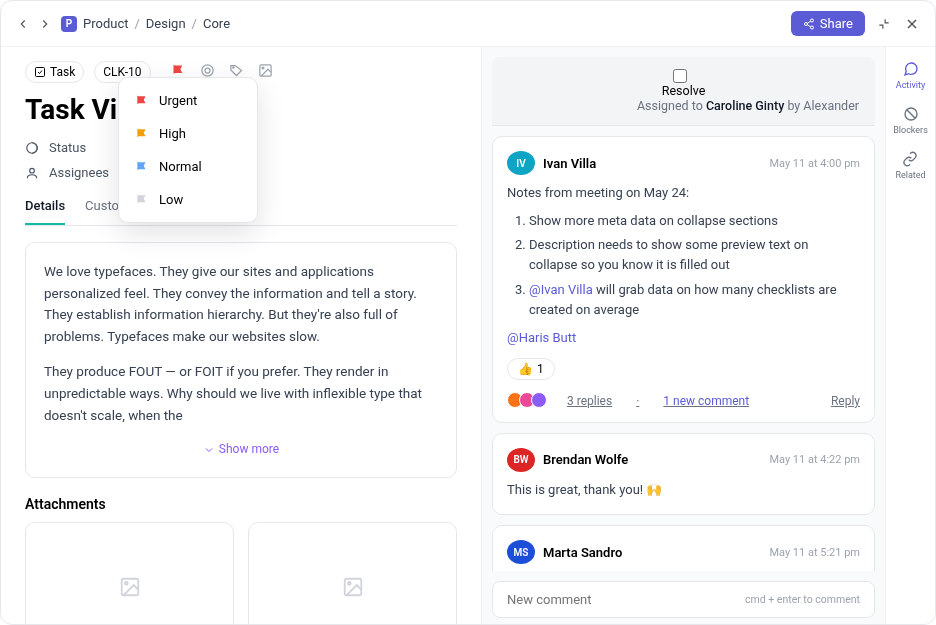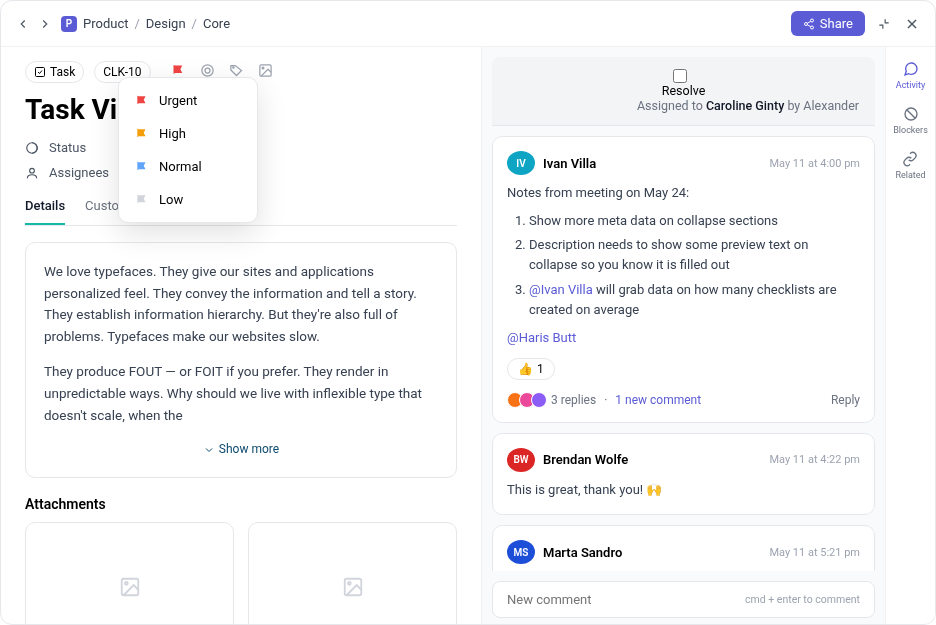--- a/index.html
+++ b/index.html
@@ -27,40 +27,40 @@
 .toolbar-icons span { cursor:pointer; }
 .flag-ico { color:#ef4444; }
 .title { font-size: 28px; font-weight: 700; margin-bottom: 14px; }
 .meta-row { display:flex; align-items:center; gap:10px; font-size:13px; color:#4b5563; margin-bottom: 10px; }
 .meta-row svg { width:14px; height:14px; }
 .tabs { display:flex; gap:20px; border-bottom:1px solid #e5e7eb; margin: 18px 0 16px; font-size:13px; }
 .tab { padding-bottom:10px; cursor:pointer; color:#6b7280; }
 .tab.active { color:#111827; border-bottom:2px solid #14b8a6; font-weight:500; }
 .desc-box { border:1px solid #e5e7eb; border-radius:10px; padding:18px; font-size:13.5px; line-height:1.6; color:#374151; }
 .desc-box p { margin-bottom: 14px; }
-.show-more { text-align:center; color:#0c4a6e; font-size:12px; cursor:pointer; display:flex;align-items:center;justify-content:center;gap:4px; margin-top:10px; }
+.show-more { text-align:center; color:#8b5cf6; font-size:12px; cursor:pointer; display:flex;align-items:center;justify-content:center;gap:4px; margin-top:10px; }
 .attach-title { font-size:14px; font-weight:600; margin:18px 0 10px; }
 .attach-grid { display:flex; gap:14px; }
 .attach-item { width:210px; height:130px; border:1px solid #e5e7eb; border-radius:10px; display:flex; align-items:center; justify-content:center; color:#d1d5db; }
 .resolve-bar { display:flex; align-items:center; padding:12px 16px; font-size:12.5px; background:#f3f4f6; border-bottom:1px solid #e5e7eb; border-radius:8px 8px 0 0; margin: 10px 10px 0; flex-direction: column; }
 .resolve-bar input[type=checkbox] { margin-right:8px; width:14px;height:14px; }
 .resolve-bar .assigned { margin-left:auto; color:#6b7280; }
 .resolve-bar .assigned .name { color:#111827; font-weight:500; }
 .comments { padding: 10px; flex:1; overflow-y:auto; }
 .comment { background:#fff; border:1px solid #e5e7eb; border-radius:10px; padding:14px; margin-bottom:10px; }
 .comment .chead { display:flex; align-items:center; gap:8px; margin-bottom:8px; }
 .avatar { width:28px; height:24px; border-radius:50%; display:flex;align-items:center;justify-content:center;font-size:10px;font-weight:600;color:#fff; }
 .cname { font-size:13px; font-weight:600; }
 .ctime { margin-left:auto; font-size:11px; color:#9ca3af; }
 .cbody { font-size:13px; color:#374151; line-height:1.55; }
 .cbody ol { margin: 8px 0 8px 22px; }
 .cbody li { margin-bottom:4px; }
 .mention { color:#5b5bd6; }
 .react-pill { display:inline-flex; align-items:center; gap:4px; border:1px solid #e5e7eb; border-radius:14px; padding:3px 10px; font-size:12px; margin-top:10px; cursor:pointer; }
-.replies-row { display:flex; align-items:center; gap:8px; font-size:12px; color:#6b7280; margin-top:12px; }
+.replies-row { display:flex; align-items:flex-end; gap:24px; font-size:12px; color:#6b7280; margin-top:12px;text-decoration:underline; }
 .reply-avatars { display:flex; }
 .reply-avatars .ra { width:16px; height:16px; border-radius:50%; margin-right:-4px; border:1px solid #fff; }
 .reply-btn { margin-left:auto; cursor:pointer; }
 .new-comment-box { margin:10px; border:1px solid #e5e7eb; border-radius:8px; padding:10px 14px; display:flex; align-items:center; background:#fff; }
 .new-comment-box input { border:none; outline:none; flex:1; font-size:13px; color:#9ca3af; }
 .new-comment-box .hint { font-size:10.5px; color:#9ca3af; }
 .dropdown { position:absolute; left:117px; top:76px; width:140px; background:#fff; border:1px solid #e5e7eb; border-radius:10px; box-shadow:0 10px 30px rgba(0,0,0,0.12); padding:6px; z-index:100; }
 .dd-item { display:flex; align-items:center; gap:10px; padding:9px 10px; font-size:13px; border-radius:6px; cursor:pointer; }
 .flag-svg { width:14px; height:14px; }
 </style>

